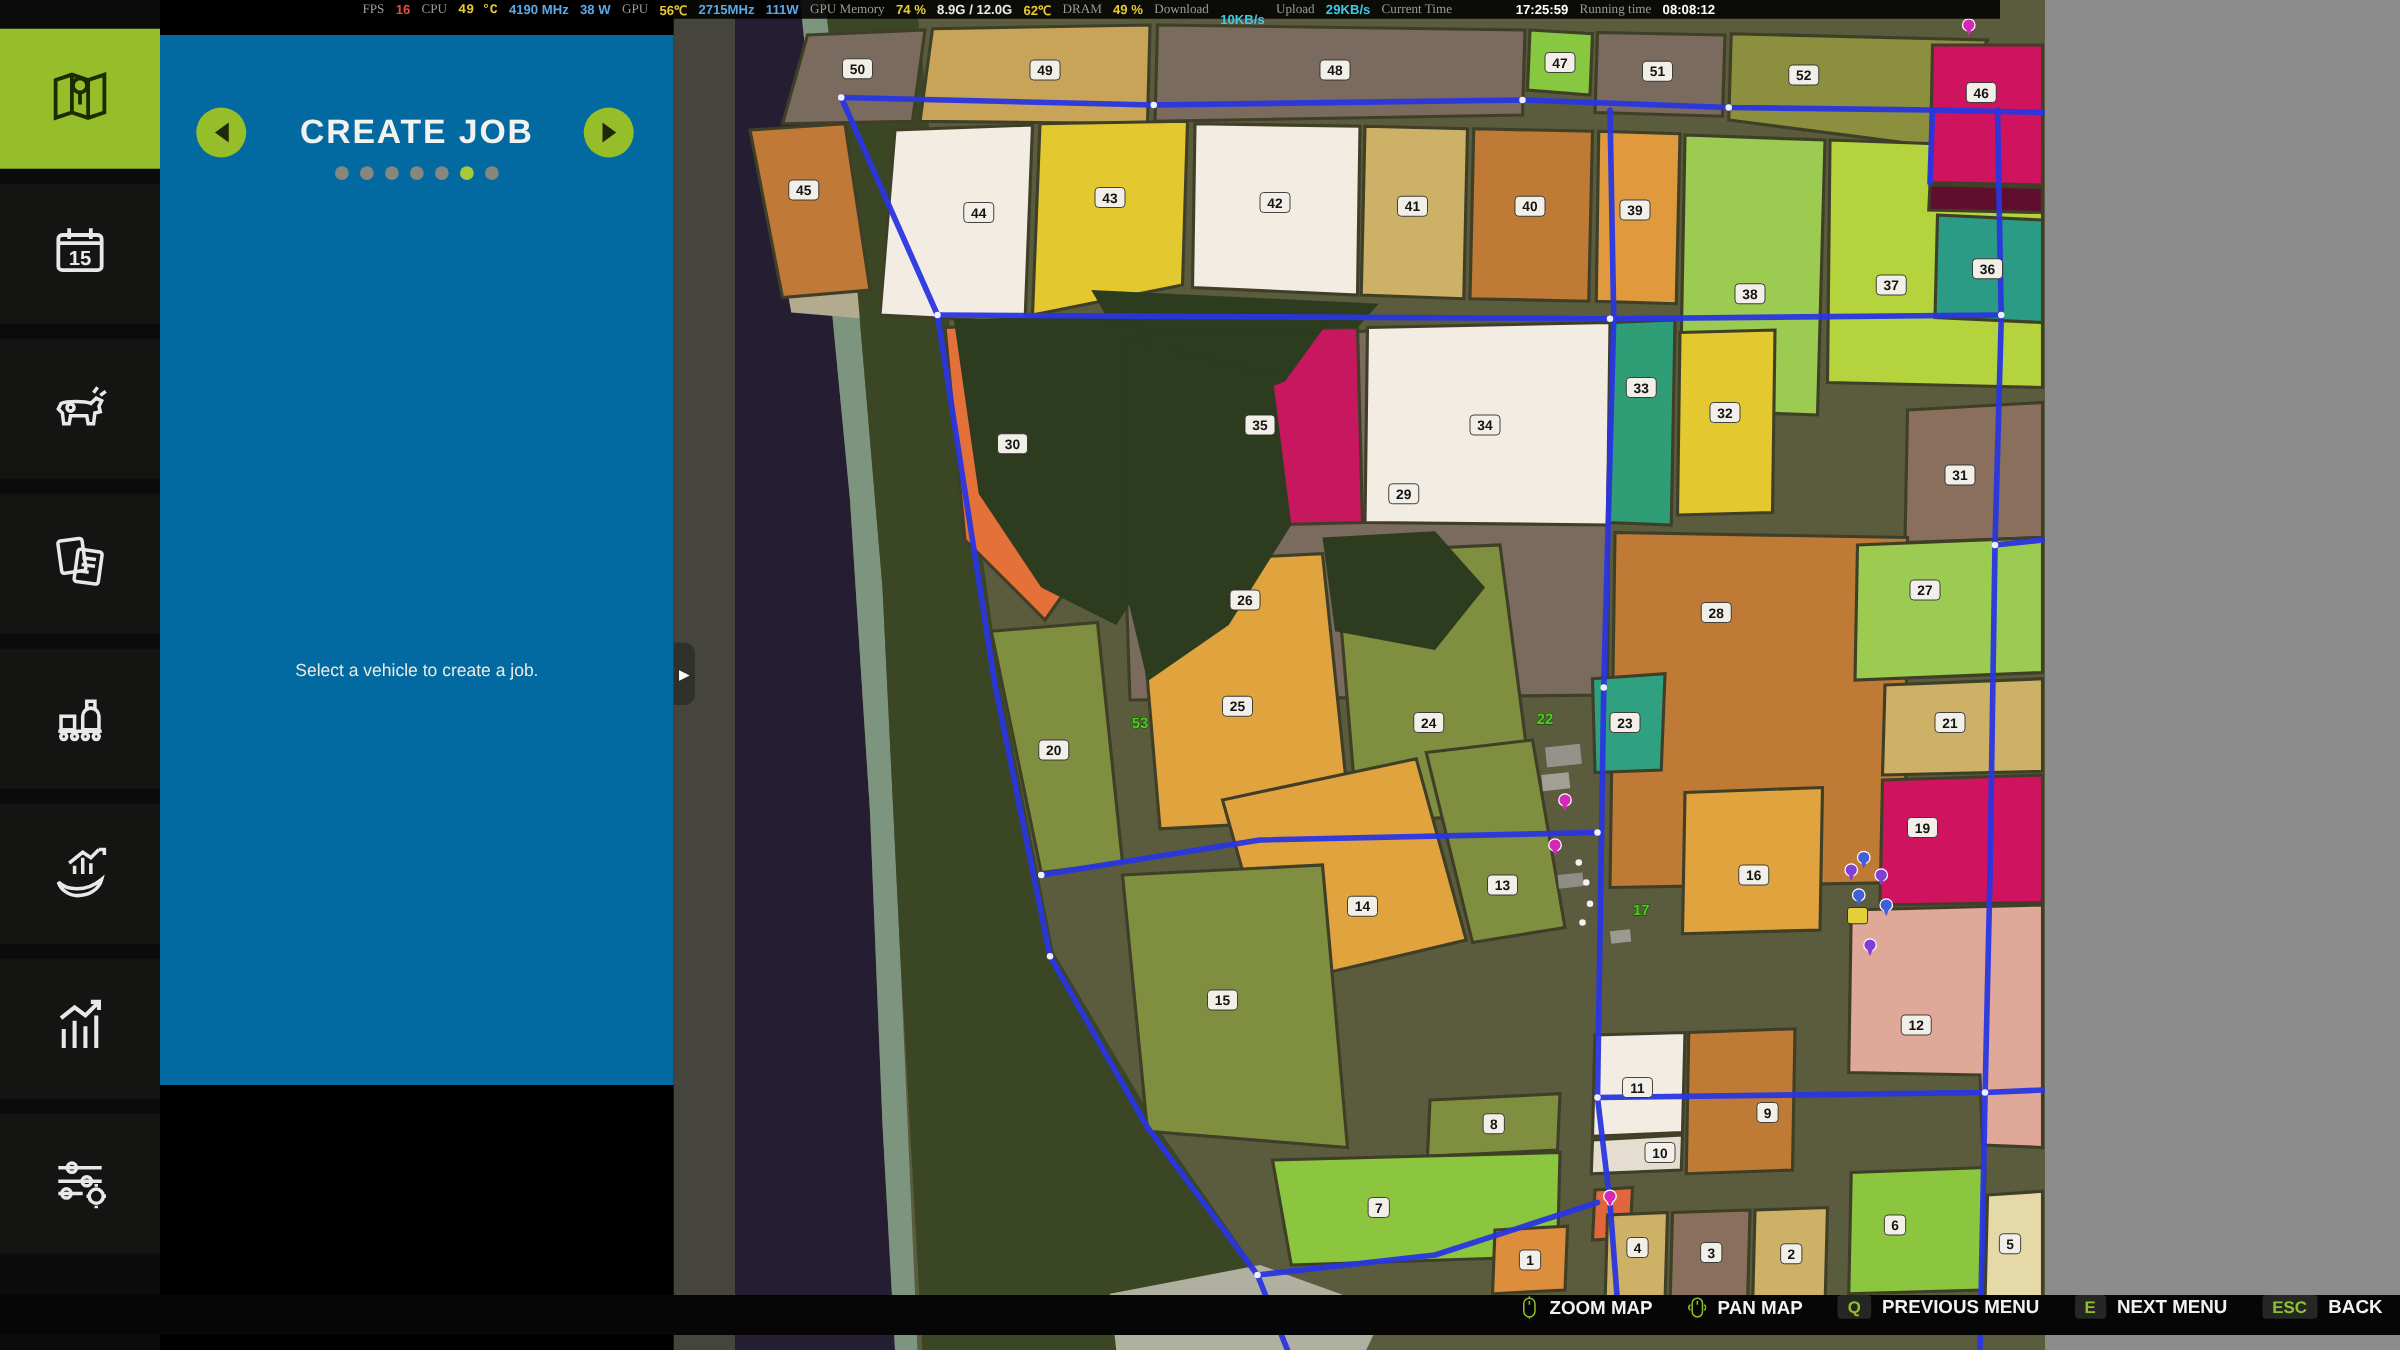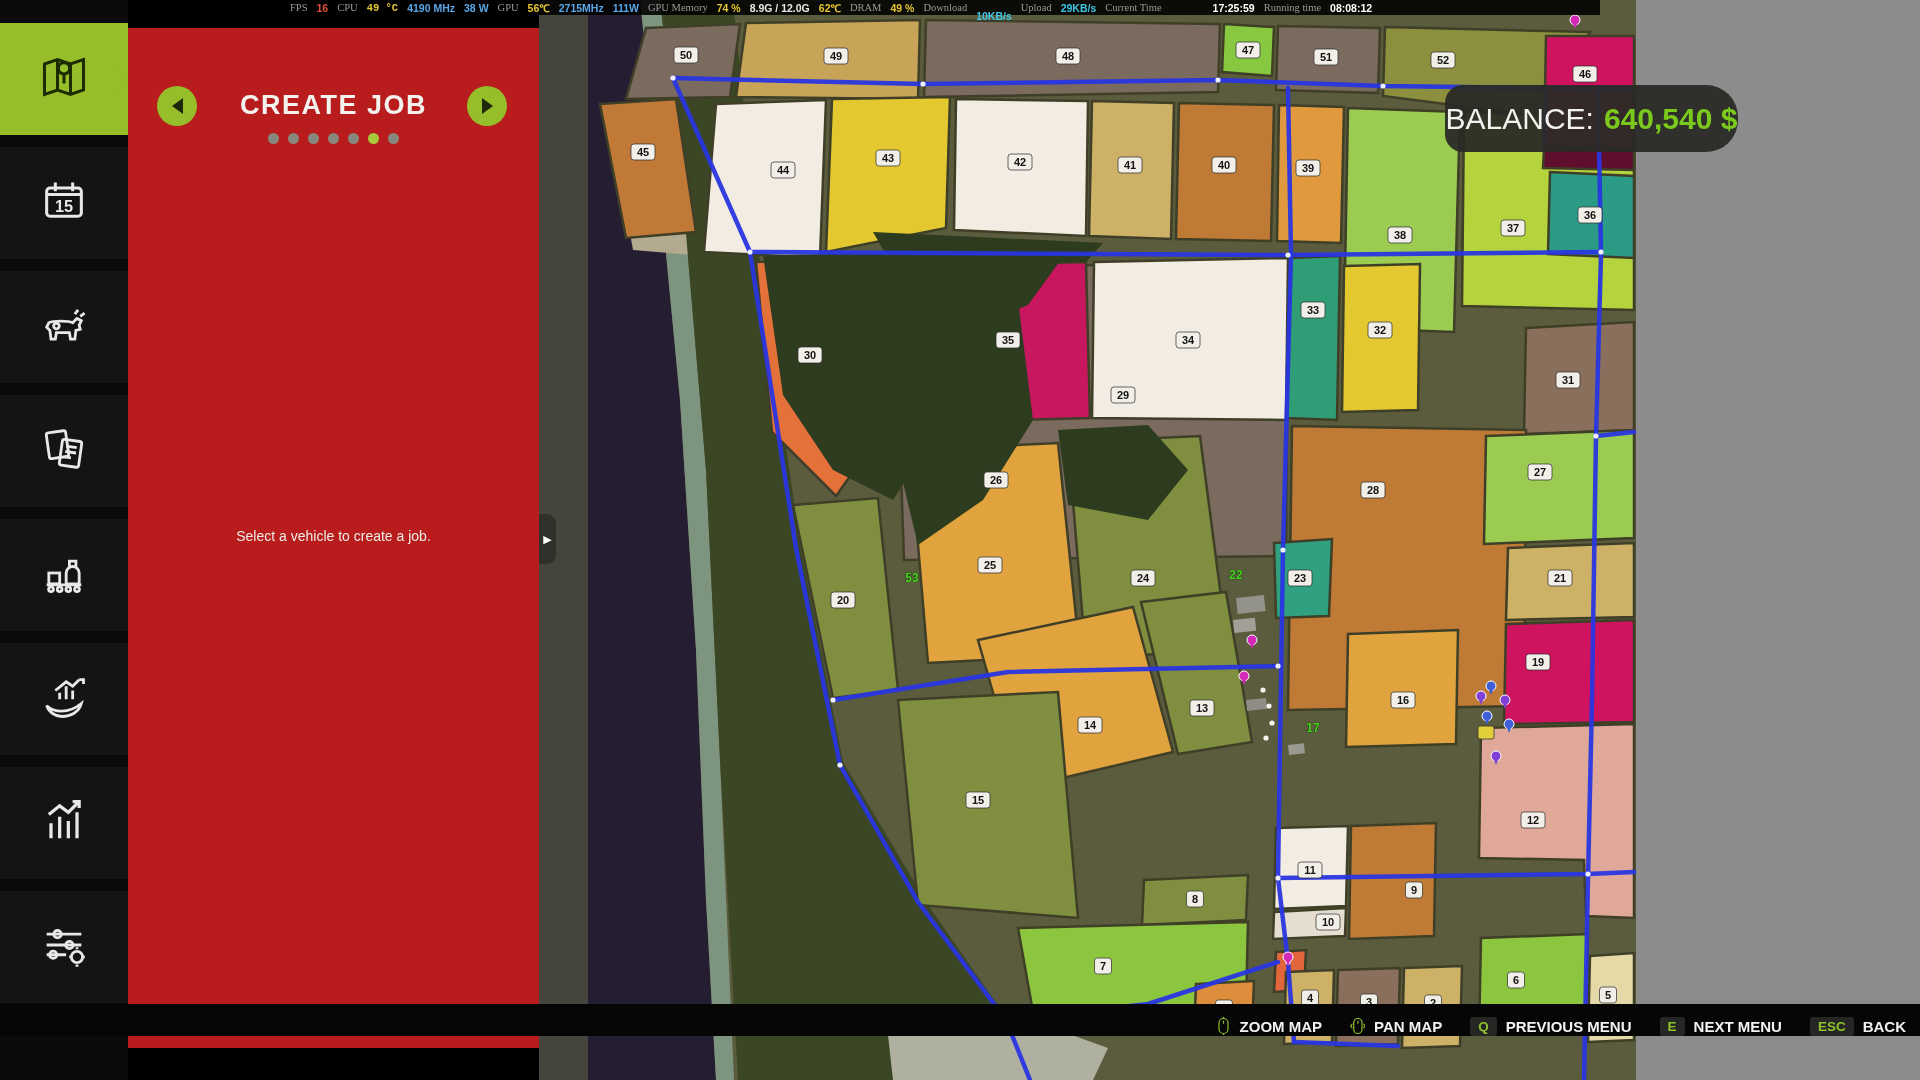--- a/index.html
+++ b/index.html
@@ -17,21 +17,21 @@
   #sidebar{position:absolute;left:0;top:0;width:128px;height:1080px;background:#0b0b0b;z-index:30;}
   #sidebar .tiles{padding-top:23px;}
   .tile{width:128px;height:112px;margin-bottom:12px;background:#141412;display:flex;
     align-items:center;justify-content:center;color:#e8e8e8;cursor:pointer;position:relative;}
   .tile svg{width:52px;height:52px;}
   .tile.active{background:#96be2a;color:#1c2b00;}
   .tile.active:after{content:"";position:absolute;right:-13px;top:41px;border:15px solid transparent;
     border-left:13px solid #96be2a;}
 
   
-  #panel{position:absolute;left:128px;top:28px;width:411px;height:1020px;background:#b91c1c;z-index:20;}
+  #panel{position:absolute;left:128px;top:28px;width:411px;height:840px;background:#0369a1;z-index:20;}
   #panel-title{position:absolute;left:0;top:62px;width:411px;text-align:center;color:#f2f2ef;
     font-size:27px;font-weight:bold;letter-spacing:1.5px;}
   .nav-circle{position:absolute;top:58px;width:40px;height:40px;border-radius:50%;background:#96be2a;
     display:flex;align-items:center;justify-content:center;cursor:pointer;}
   #nav-prev{left:29px;}
   #nav-next{left:339px;}
   .tri-left{width:0;height:0;border:8px solid transparent;border-right:11px solid #20280a;margin-left:-8px;}
   .tri-right{width:0;height:0;border:8px solid transparent;border-left:11px solid #20280a;margin-right:-8px;}
   #dots{position:absolute;left:0;top:105px;width:411px;display:flex;justify-content:center;gap:9px;}
   #dots .dot{width:11px;height:11px;border-radius:50%;background:#87877d;}
@@ -48,22 +48,22 @@
   #graypane{position:absolute;left:1636px;top:0;width:284px;height:1080px;background:#8c8c8c;z-index:2;}
 
   
   #balance{position:absolute;left:1445px;top:85px;width:293px;height:67px;background:rgba(42,42,38,.95);
     border-radius:18px 32px 32px 18px;display:flex;align-items:center;justify-content:center;gap:10px;
     font-size:30px;z-index:45;}
   #balance .bl{color:#f2f2ee;font-weight:500;}
   #balance .bv{color:#7cc91e;font-weight:bold;}
 
   
-  #bottombar{position:absolute;left:0;top:1004px;width:1920px;height:32px;background:#060606;
-    display:flex;align-items:flex-end;justify-content:flex-end;gap:28px;padding-right:14px;
+  #bottombar{position:absolute;left:0;top:1036px;width:1920px;height:32px;background:#060606;
+    display:flex;align-items:flex-start;justify-content:flex-end;gap:28px;padding-right:14px;
     box-sizing:border-box;z-index:50;}
   .act{display:flex;align-items:center;gap:9px;color:#f2f2f0;font-size:15px;font-weight:bold;cursor:pointer;}
   .act .badge{background:#262624;color:#8fc22a;border-radius:3px;padding:2px 8px;font-size:13.5px;}
   .act svg{color:#8fc22a;}
 </style>
 </head>
 <body>
 
 <div id="stage">
 
@@ -406,24 +406,20 @@
         <div class="dot on"></div>
         <div class="dot"></div>
       </div>
     <div id="panel-sub">Select a vehicle to create a job.</div>
   </div>
   <div id="panel-tab">
       <span>▶</span>
     </div>
   <div id="dimstrip"></div>
 
-  <div id="balance">
-    <span class="bl">BALANCE:</span>
-    <span class="bv">640,540 $</span>
-  </div>
 
   <div id="bottombar">
       <div class="act">
         <span style="display: flex;">
           <svg viewBox="0 0 20 26" width="15" height="20" fill="none" stroke="currentColor" stroke-width="1.6">
             <rect x="4" y="3" width="12" height="20" rx="6"></rect>
             <path d="M10 6v4"></path>
             <path d="M10 1v1.5M10 23.5V25"></path>
           </svg>
         </span>

